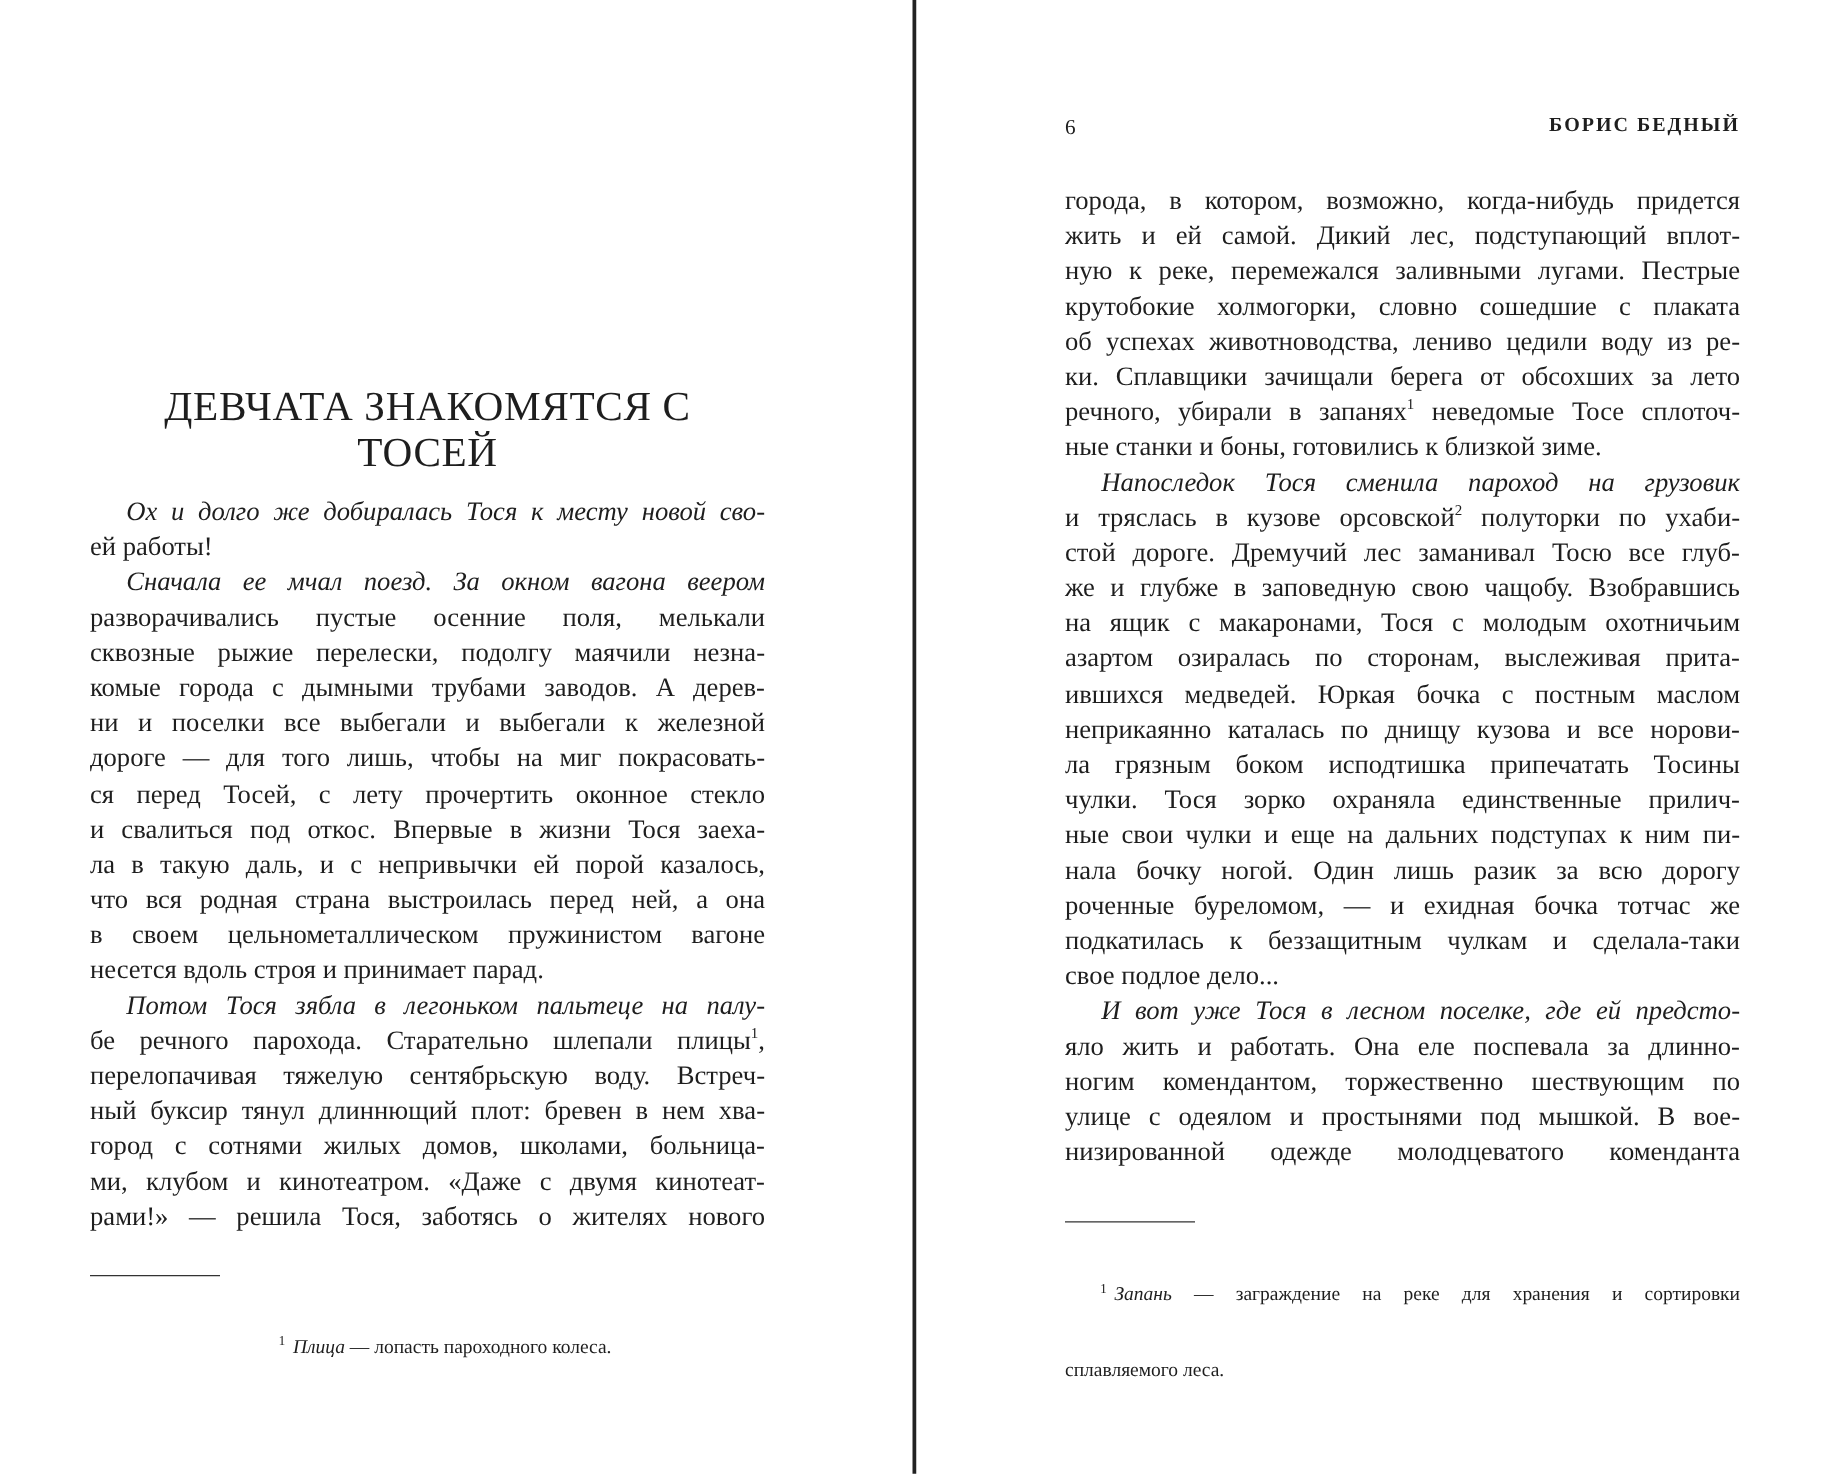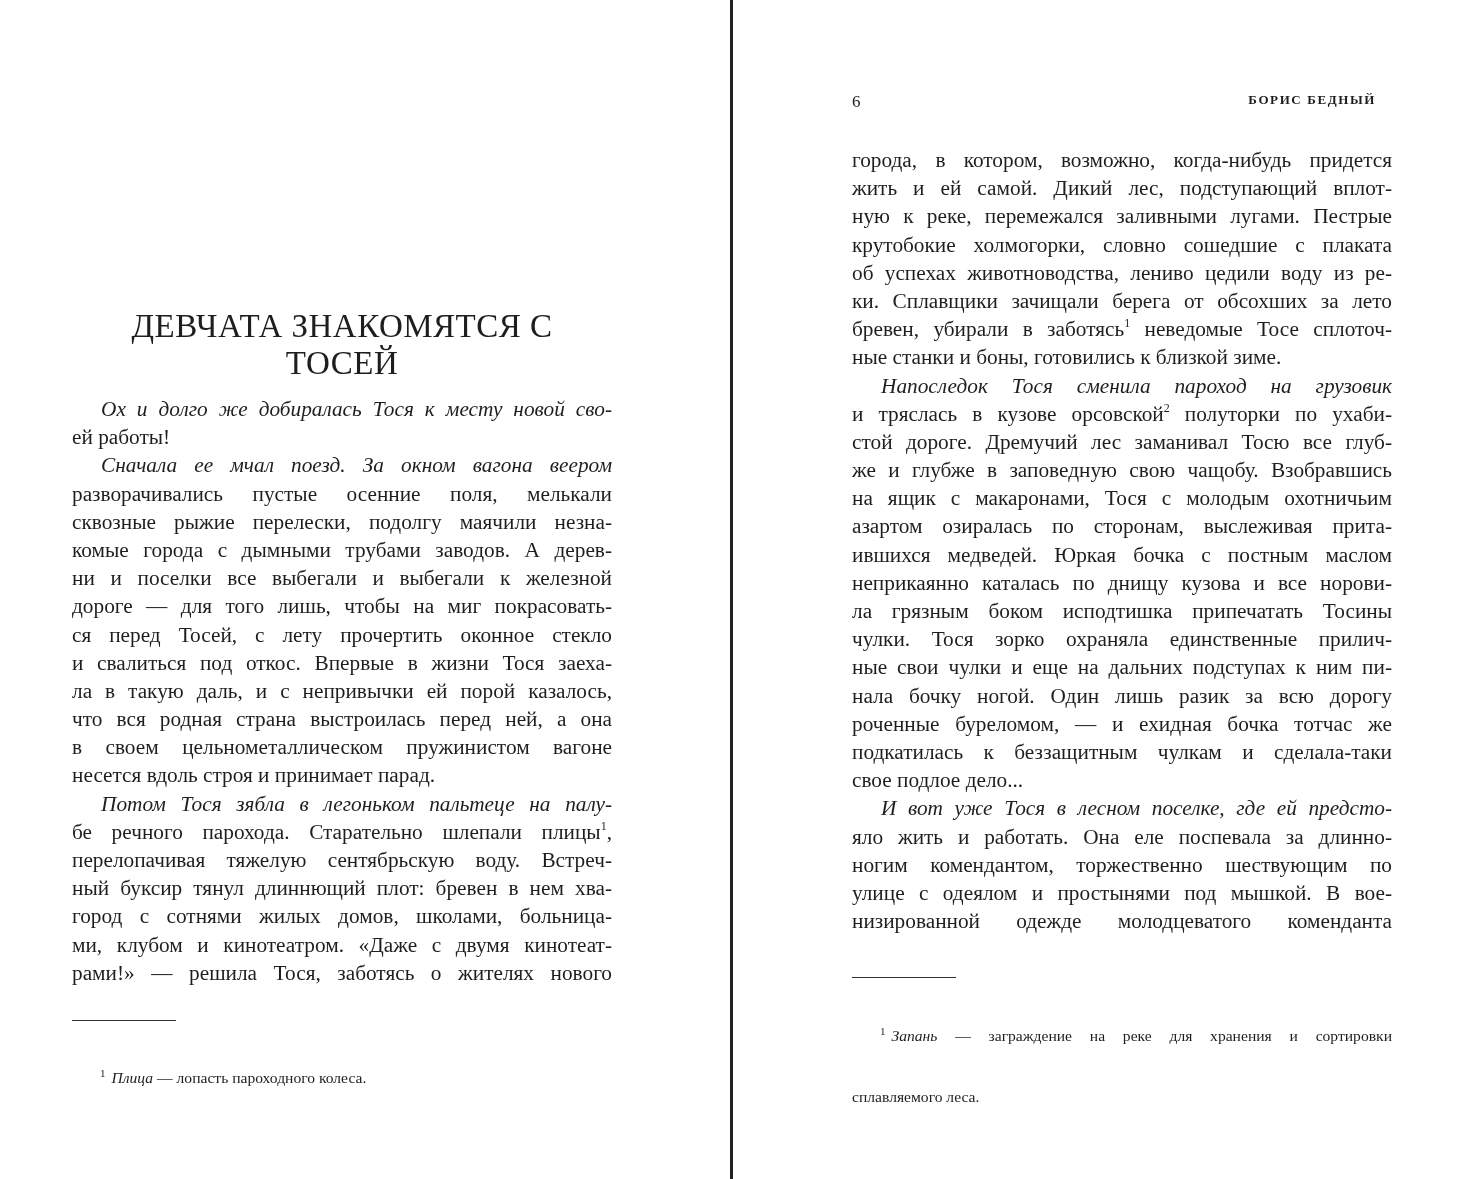--- a/index.html
+++ b/index.html
@@ -14,38 +14,38 @@
 
   .chapter-title {
     position: absolute; top: 308px; left: 0; width: 540px; text-align: center;
     font-size: 33px; letter-spacing: 0.5px; font-weight: normal; margin: 0;
   }
   .running-head {
     position: absolute; top: 92px; left: 0; width: 540px; height: 24px;
     font-size: 17px; letter-spacing: 1.5px;
   }
   .running-head .page-num { position: absolute; left: 0; top: 0; }
-  .running-head .author { position: absolute; right: 16px; top: 0; font-weight: bold; font-size: 13px; letter-spacing: 1.6px; margin-left: 27px; }
+  .running-head .author { position: absolute; right: 0; top: 0; font-weight: bold; font-size: 16px; letter-spacing: 1.6px; margin-left: 27px; }
 
   .body-text { position: absolute; left: 0; width: 540px; font-size: 21.3px; line-height: 28.2px; }
   .page-left .body-text { top: 395px; }
   .page-right .body-text { top: 146px; }
   .line { display: block; white-space: nowrap; text-align: justify; text-align-last: justify; height: 28.2px; }
   .line.last { text-align-last: left; }
   .line.indent { padding-left: 29px; font-style: italic; }
   sup { font-size: 12px; line-height: 0; vertical-align: 9px; }
 
   .fn-rule { position: absolute; left: 0; width: 104px; height: 1px; background: #333; }
   .page-left .fn-rule { top: 1020px; }
   .page-right .fn-rule { top: 977px; }
   .footnotes { position: absolute; left: 0; width: 540px; font-size: 15.6px; line-height: 21px; }
   .page-left .footnotes { top: 1027px; }
   .page-right .footnotes { top: 985px; }
   .fn-line { display: block; white-space: nowrap; margin-top: 40px; }
-  .fn-line.indent { padding-left: 28px; }
+  .fn-line.indent { padding-left: 28px; text-align: center; }
   .fn-line.justify { text-align: justify; text-align-last: justify; }
   .fn-mark { font-size: 11px; vertical-align: 6px; line-height: 0; margin-right: 6px; }
   .fn-term { font-style: italic; }
 </style>
 </head>
 <body>
 
 <div class="divider"></div>
 
 <div class="page page-left">
@@ -84,21 +84,21 @@
     <span class="page-num">6</span>
     <span class="author">БОРИС БЕДНЫЙ</span>
   </div>
   <div class="body-text" id="right-body">
       <span class="line"><span>города, в котором, возможно, когда-нибудь придется</span></span>
       <span class="line"><span>жить и ей самой. Дикий лес, подступающий вплот-</span></span>
       <span class="line"><span>ную к реке, перемежался заливными лугами. Пестрые</span></span>
       <span class="line"><span>крутобокие холмогорки, словно сошедшие с плаката</span></span>
       <span class="line"><span>об успехах животноводства, лениво цедили воду из ре-</span></span>
       <span class="line"><span>ки. Сплавщики зачищали берега от обсохших за лето</span></span>
-      <span class="line"><span>бревен, убирали в заботясь</span><sup>1</sup><span> неведомые Тосе сплоточ-</span></span>
+      <span class="line"><span>речного, убирали в запанях</span><sup>1</sup><span> неведомые Тосе сплоточ-</span></span>
       <span class="line last"><span>ные станки и боны, готовились к близкой зиме.</span></span>
       <span class="line indent"><span>Напоследок Тося сменила пароход на грузовик</span></span>
       <span class="line"><span>и тряслась в кузове орсовской</span><sup>2</sup><span> полуторки по ухаби-</span></span>
       <span class="line"><span>стой дороге. Дремучий лес заманивал Тосю все глуб-</span></span>
       <span class="line"><span>же и глубже в заповедную свою чащобу. Взобравшись</span></span>
       <span class="line"><span>на ящик с макаронами, Тося с молодым охотничьим</span></span>
       <span class="line"><span>азартом озиралась по сторонам, выслеживая прита-</span></span>
       <span class="line"><span>ившихся медведей. Юркая бочка с постным маслом</span></span>
       <span class="line"><span>неприкаянно каталась по днищу кузова и все норови-</span></span>
       <span class="line"><span>ла грязным боком исподтишка припечатать Тосины</span></span>

